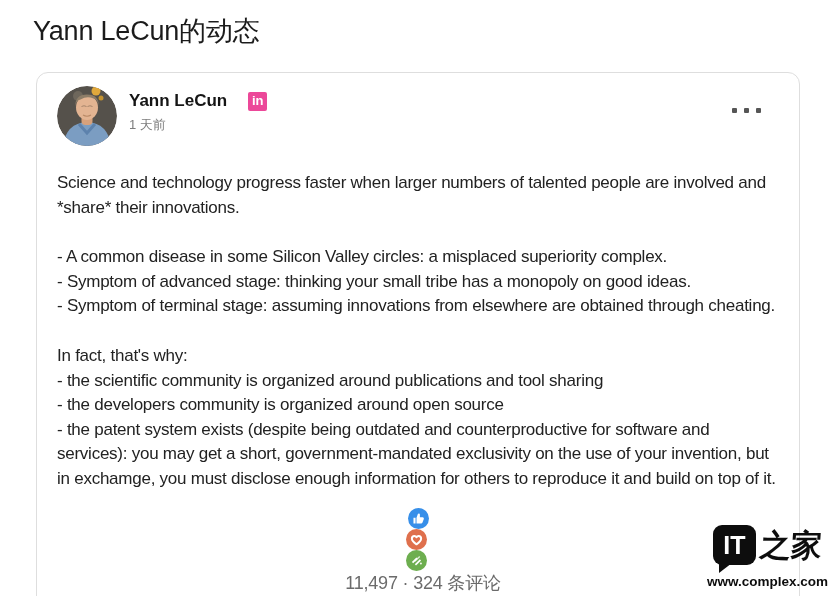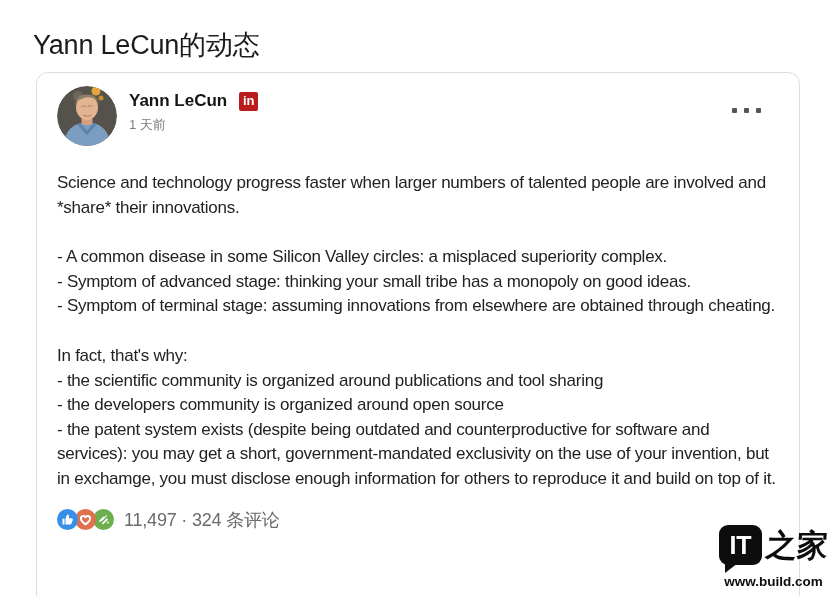--- a/index.html
+++ b/index.html
@@ -4,21 +4,21 @@
 <style>
   html, body { margin: 0; padding: 0; background: #ffffff; }
   body {
     width: 833px; height: 596px; overflow: hidden; position: relative;
     font-family: "Liberation Sans", sans-serif;
     -webkit-font-smoothing: antialiased;
   }
 
   
   .page-title {
-    position: absolute; left: 33px; top: 27px;
+    position: absolute; left: 33px; top: 13px;
     font-size: 27px; font-weight: 400; color: #1b1b1b; margin: 0;
     letter-spacing: -0.2px;
   }
 
   
   .post-card {
     position: absolute; left: 36px; top: 72px;
     width: 764px; height: 640px;
     background: #ffffff;
     border: 1px solid #dedede;
@@ -28,24 +28,24 @@
   }
 
   
   .post-header { display: flex; align-items: flex-start; }
   .avatar {
     width: 60px; height: 60px; border-radius: 50%; overflow: hidden;
     flex: 0 0 60px; cursor: pointer;
   }
   .avatar svg { display: block; }
   .author-block { margin-left: 12px; padding-top: 5px; }
-  .author-line { display: flex; align-items: center; gap: 12px; }
+  .author-line { display: flex; align-items: center; gap: 21px; }
   .author-name { font-size: 17px; font-weight: 700; color: #151515; }
   .li-badge {
-    width: 19px; height: 19px; background: #b91c1c; border-radius: 2px;
+    width: 19px; height: 19px; background: #ec4899; border-radius: 2px;
     color: #ffffff; font-size: 13px; font-weight: 700;
     display: flex; align-items: center; justify-content: center;
     line-height: 1; padding-bottom: 2px; box-sizing: border-box;
   }
   .post-time { font-size: 13px; color: #7d7d7d; margin-top: 5px; }
 
   .menu-dots {
     margin-left: auto; margin-top: 22px; margin-right: 18px;
     display: flex; gap: 7px; cursor: pointer;
   }
@@ -58,21 +58,21 @@
   .post-body p {
     margin: 0 0 25px 0;
     font-size: 17px; line-height: 24.6px; color: #222222;
     letter-spacing: -0.25px;
     white-space: pre-line;
   }
   .post-body p:last-child { margin-bottom: 4px; }
 
   
   .post-footer {
-    display: flex; align-items: center; margin-top: 16px; cursor: pointer;
+    display: flex; align-items: center; margin-top: 16px; cursor: pointer; flex-direction: column;
   }
   .reaction { width: 21px; height: 21px; position: relative; }
   .reaction svg { display: block; }
   .reaction + .reaction { margin-left: -3px; }
   .reaction:nth-child(1) { z-index: 3; }
   .reaction:nth-child(2) { z-index: 2; }
   .reaction:nth-child(3) { z-index: 1; }
   .reaction-summary {
     margin-left: 10px; font-size: 18px; color: #6b6b6b; letter-spacing: -0.2px;
   }
@@ -189,14 +189,14 @@
 </div>
 
 <div class="watermark">
   <div class="wm-row">
     <div class="wm-bubble">
       <span class="wm-it">IT</span>
       <div class="wm-tail"></div>
     </div>
     <span class="wm-zhijia">之家</span>
   </div>
-  <div class="wm-url">www.build.com</div>
+  <div class="wm-url">www.complex.com</div>
 </div>
 
 </body></html>

